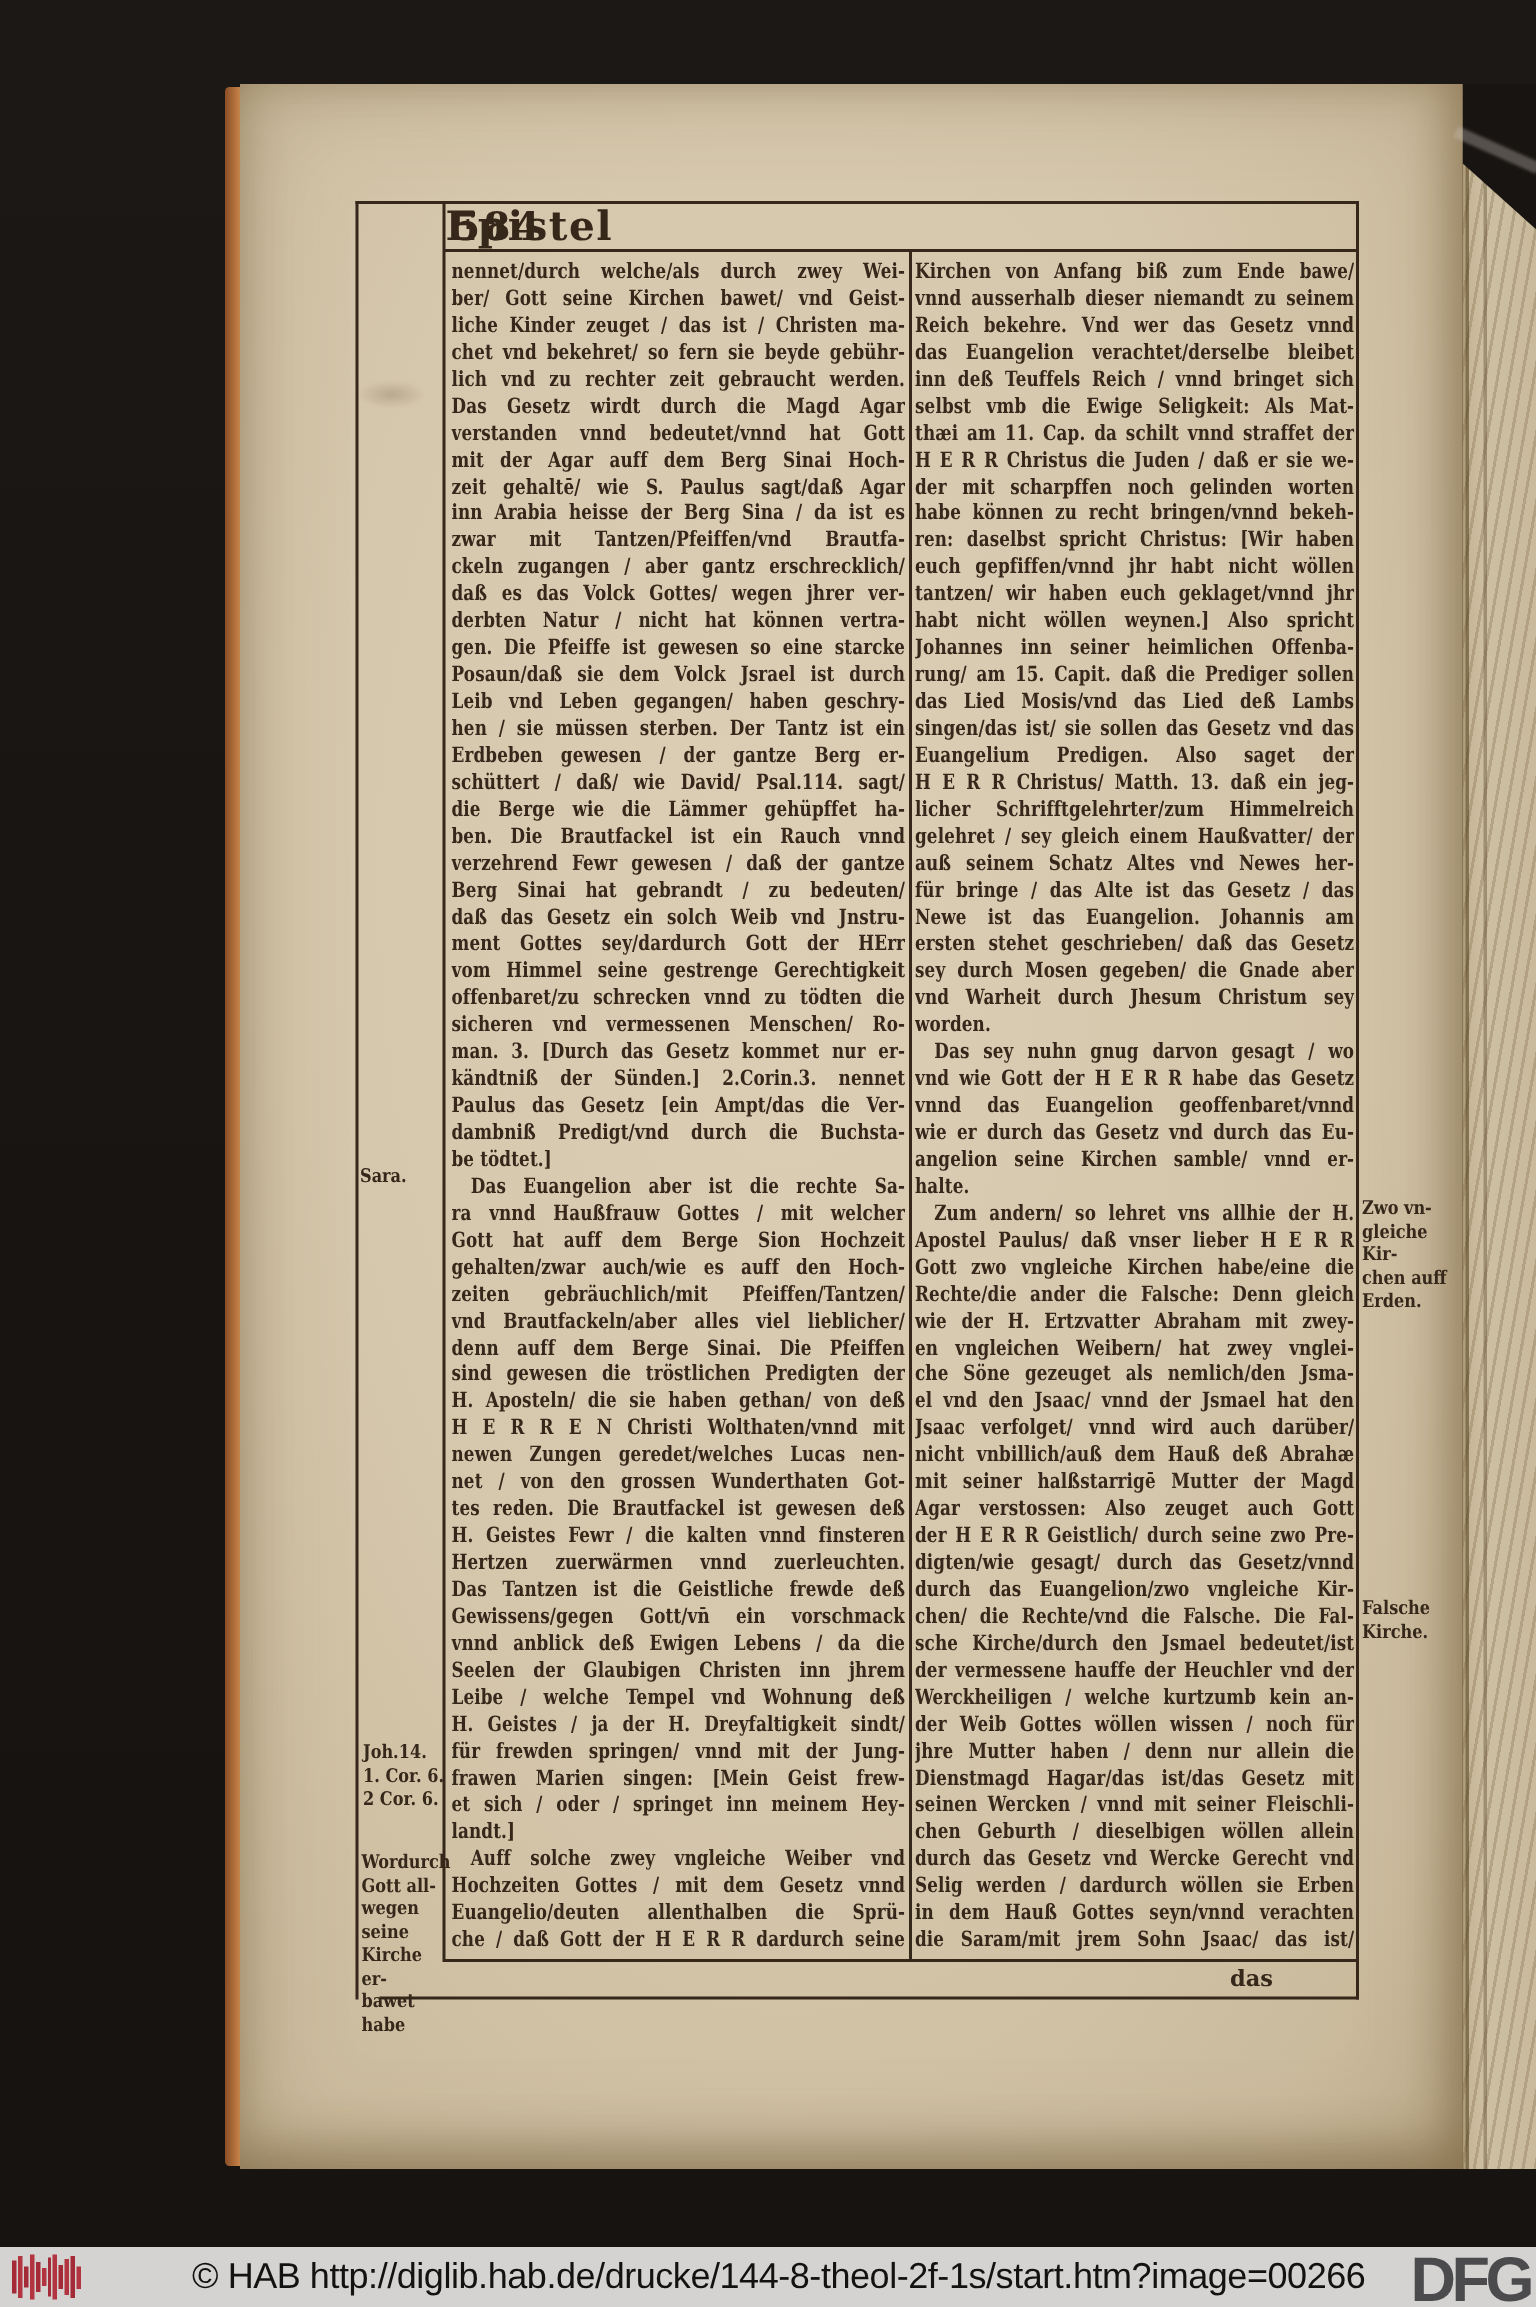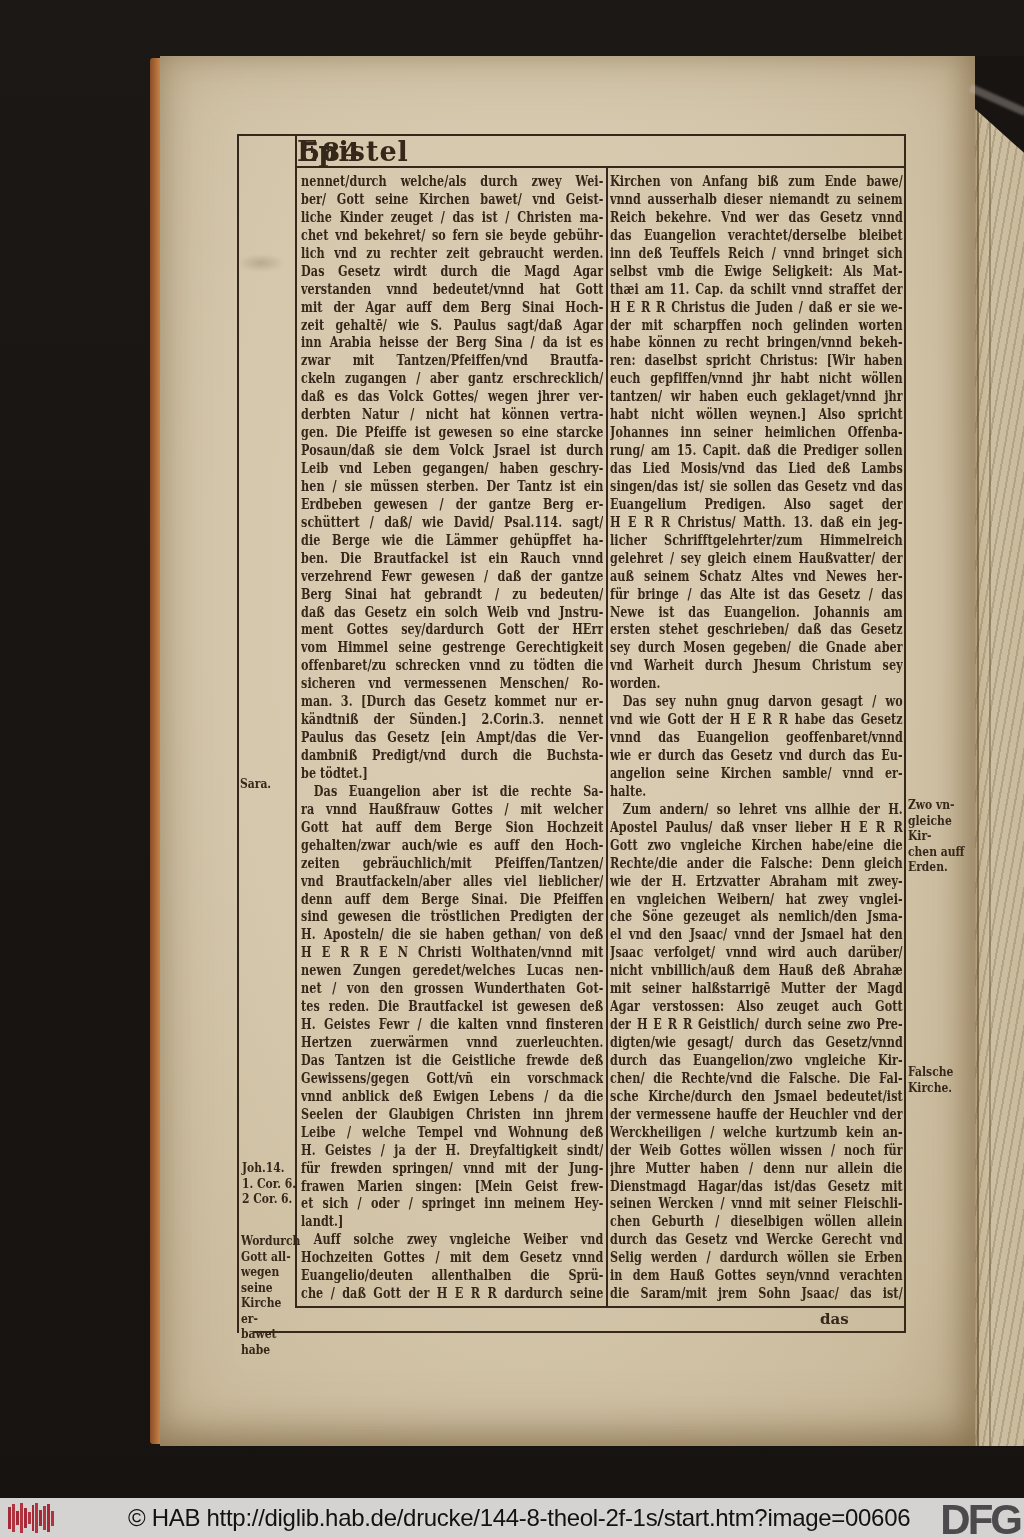--- a/index.html
+++ b/index.html
@@ -256,17 +256,17 @@
         <span></span>
         <span></span>
         <span></span>
       <span></span>
         <span></span>
         <span></span>
         <span></span>
         <span></span>
         <span></span>
     </div>
-    <div class="footer-url">© HAB http://diglib.hab.de/drucke/144-8-theol-2f-1s/start.htm?image=00606</div>
+    <div class="footer-url">© HAB http://diglib.hab.de/drucke/144-8-theol-2f-1s/start.htm?image=00266</div>
     <div class="dfg">DFG</div>
   </div>
 
 </div>
 
 </body></html>

